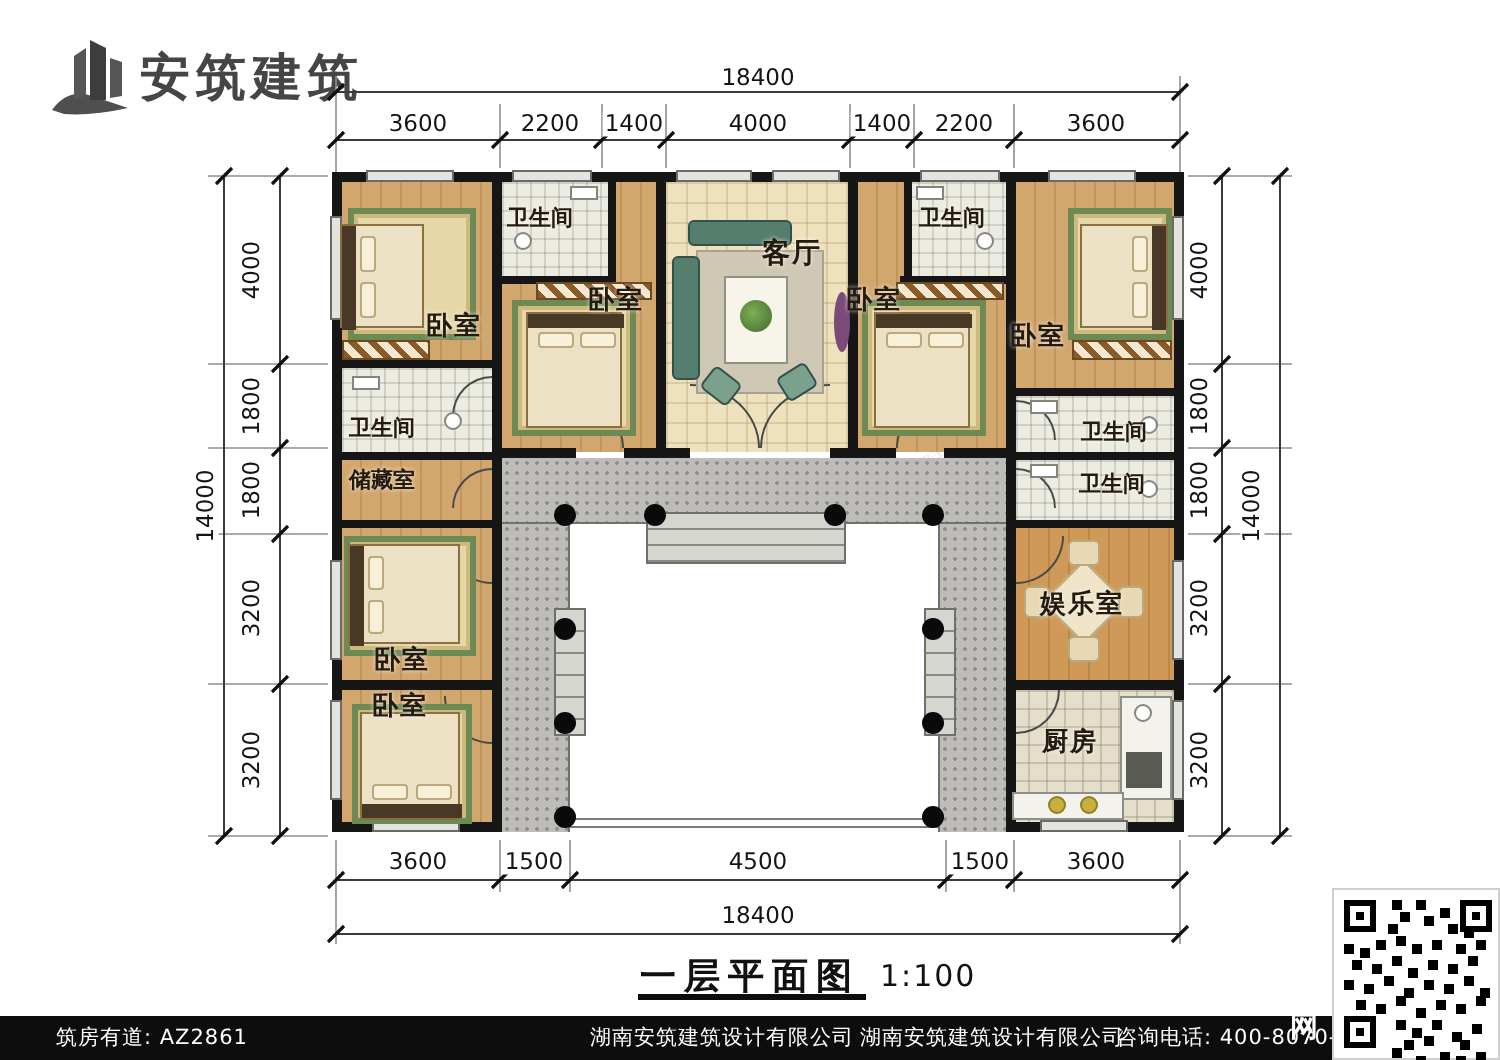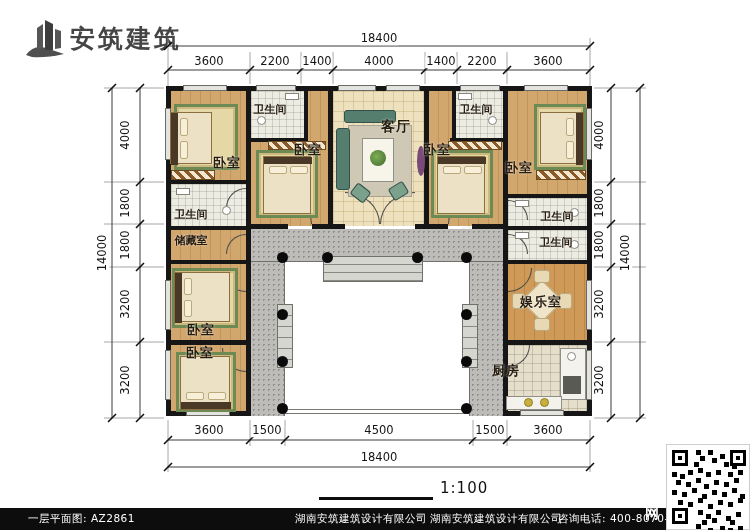--- a/index.html
+++ b/index.html
@@ -274,21 +274,21 @@
   <div class="rlabel" style="left:437px;top:150px">卧室</div>
   <div class="rlabel s" style="left:476px;top:109px">卫生间</div>
   <div class="rlabel" style="left:519px;top:168px">卧室</div>
   <div class="rlabel s" style="left:191px;top:214px">卫生间</div>
   <div class="rlabel s" style="left:191px;top:240px">储藏室</div>
   <div class="rlabel s" style="left:557px;top:216px">卫生间</div>
   <div class="rlabel s" style="left:556px;top:242px">卫生间</div>
   <div class="rlabel" style="left:201px;top:330px">卧室</div>
   <div class="rlabel" style="left:200px;top:353px">卧室</div>
   <div class="rlabel" style="left:541px;top:302px">娱乐室</div>
-  <div class="rlabel" style="left:506px;top:371px">厨房</div>
+  <div class="rlabel" style="left:535px;top:371px">厨房</div>
 
   <svg class="abs" style="left:0;top:0" width="750" height="530" viewBox="0 0 750 530">
     <path d="M250 52 V84 M301 52 V84 M333 52 V84 M425 52 V84 M457 52 V84 M507 52 V84 M168 38 V86 M590 38 V86
              M250 420 V446 M285 420 V446 M473 420 V446 M507 420 V446 M168 420 V472 M590 420 V472
              M104 182 H164 M104 224 H164 M104 267 H164 M104 342 H164 M104 88 H164 M104 418 H164
              M594 182 H646 M594 224 H646 M594 267 H646 M594 342 H646 M594 88 H646 M594 418 H646" stroke="#8f8f8f" stroke-width="0.8" fill="none"></path>
     <path d="M168 46 H590 M168 70 H590 M168 440 H590 M168 467 H590 M112 88 V418 M140 88 V418 M611 88 V418 M640 88 V418" stroke="#3a3a3a" stroke-width="1" fill="none"></path>
     <path d="M164 74 l8 -8 M246 74 l8 -8 M297 74 l8 -8 M329 74 l8 -8 M421 74 l8 -8 M453 74 l8 -8 M503 74 l8 -8 M586 74 l8 -8
              M164 50 l8 -8 M586 50 l8 -8
              M164 444 l8 -8 M246 444 l8 -8 M281 444 l8 -8 M469 444 l8 -8 M503 444 l8 -8 M586 444 l8 -8
@@ -322,25 +322,26 @@
   <div class="dim v" style="left:126px;top:304px">3200</div>
   <div class="dim v" style="left:126px;top:380px">3200</div>
 
   <div class="dim v" style="left:600px;top:135px">4000</div>
   <div class="dim v" style="left:600px;top:203px">1800</div>
   <div class="dim v" style="left:600px;top:245px">1800</div>
   <div class="dim v" style="left:600px;top:304px">3200</div>
   <div class="dim v" style="left:600px;top:380px">3200</div>
   <div class="dim v" style="left:626px;top:253px">14000</div>
 
+  <div class="plan-title">一层平面图</div>
   <div class="title-underline"></div>
   <div class="plan-scale">1:100</div>
 
   <div class="footer">
-    <span style="left:28px">一层平面图: AZ2861</span>
+    <span style="left:28px">筑房有道: AZ2861</span>
     <span style="left:295px">湖南安筑建筑设计有限公司</span>
     <span style="left:430px">湖南安筑建筑设计有限公司</span>
     <span style="left:558px">咨询电话: 400-8070-511</span>
   </div>
   <div class="net-char">网</div>
   <div class="qr">
     <div class="qr-dots" style="left:5px;top:27px"></div>
     <div class="fp" style="left:5px;top:5px">
         <i></i>
       </div>

